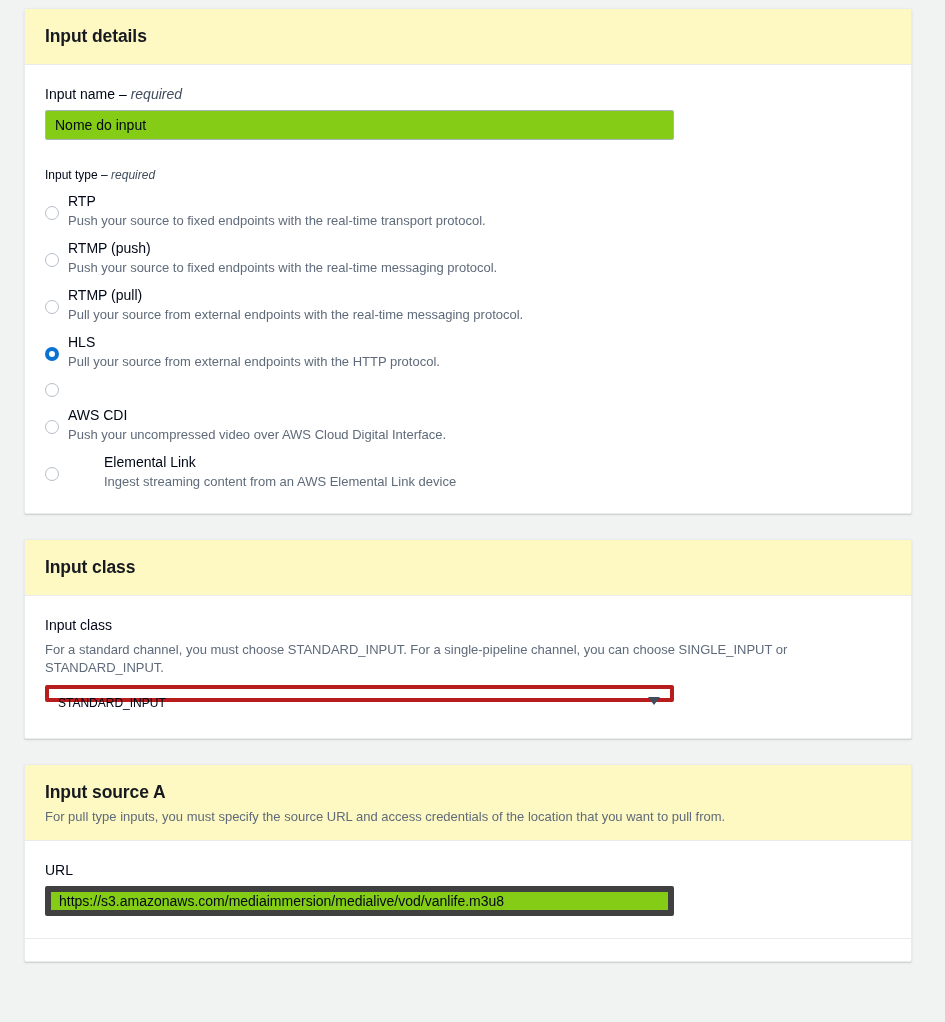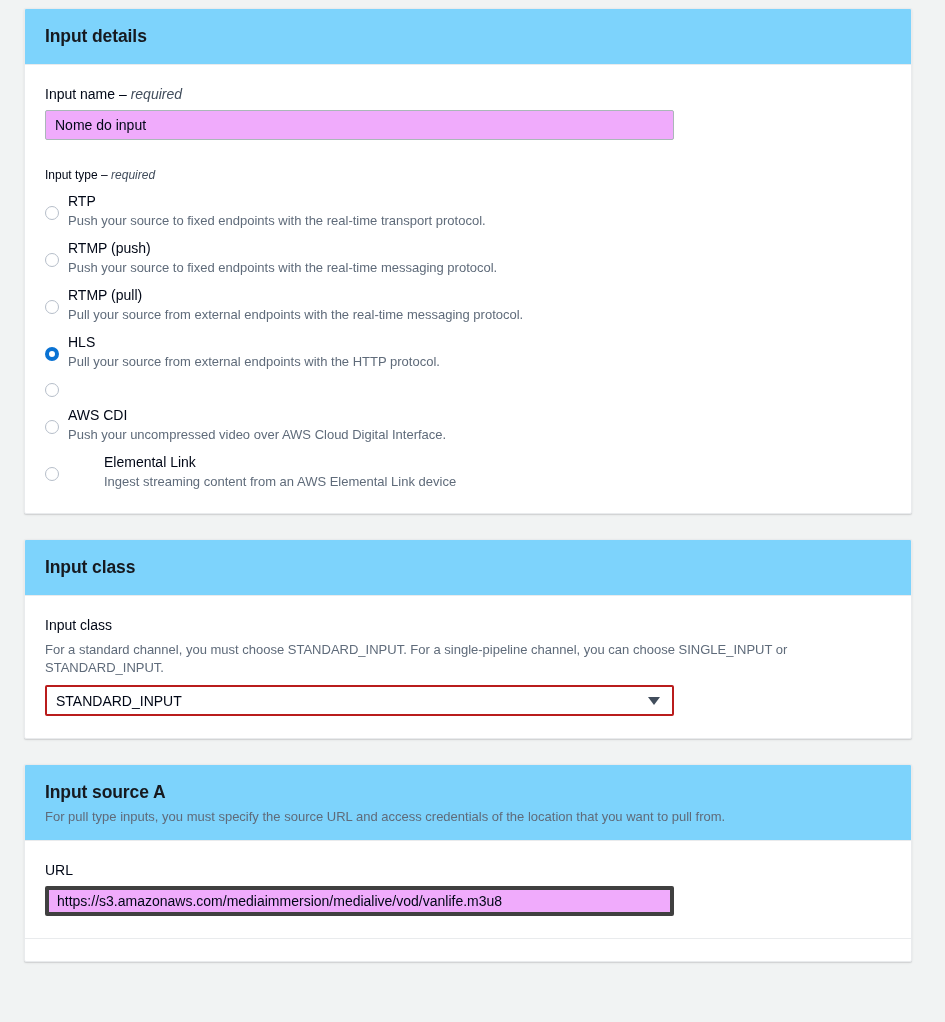--- a/index.html
+++ b/index.html
@@ -22,21 +22,21 @@
   
   .card {
     background: #ffffff;
     border: 1px solid #e9ebed;
     border-radius: 2px;
     box-shadow: 0 1px 1px rgba(0,7,22,0.10), 0 1px 3px rgba(0,7,22,0.06);
     margin-bottom: 25px;
     overflow: hidden;
   }
   .card-header {
-    background: #7dd3fc;
+    background: #fef9c3;
     border-bottom: 1px solid #e9ebed;
     padding: 16px 20px 17px 20px;
   }
   .card-header.with-desc {
     padding-bottom: 14px;
   }
   .card-title {
     font-size: 17.5px;
     font-weight: bold;
     color: #16191f;
@@ -70,45 +70,45 @@
     line-height: 18px;
     margin-top: 1px;
     margin-bottom: 8px;
   }
 
   .text-input {
     width: 629px;
     height: 30px;
     border: 1px solid #aab7b8;
     border-radius: 2px;
-    background: #f0abfc;
+    background: #84cc16;
     font-family: "Liberation Sans", sans-serif;
     font-size: 14px;
     color: #000716;
     padding: 0 9px;
     outline: none;
     display: block;
   }
   .text-input.focused {
-    border: 4px solid #404040;
+    border: 6px solid #404040;
     padding: 0 8px;
   }
 
   .select-wrap {
     position: relative;
     width: 629px;
     height: 31px;
   }
   .select-box {
     width: 629px;
-    height: 31px;
-    border: 2px solid #b91c1c;
+    height: 17px;
+    border: 4px solid #b91c1c;
     border-radius: 2px;
     background: #ffffff;
-    font-size: 14px;
+    font-size: 12px;
     color: #000716;
     line-height: 29px;
     padding: 0 30px 0 9px;
     cursor: pointer;
     user-select: none;
   }
   .select-arrow {
     position: absolute;
     right: 14px;
     top: 50%;

